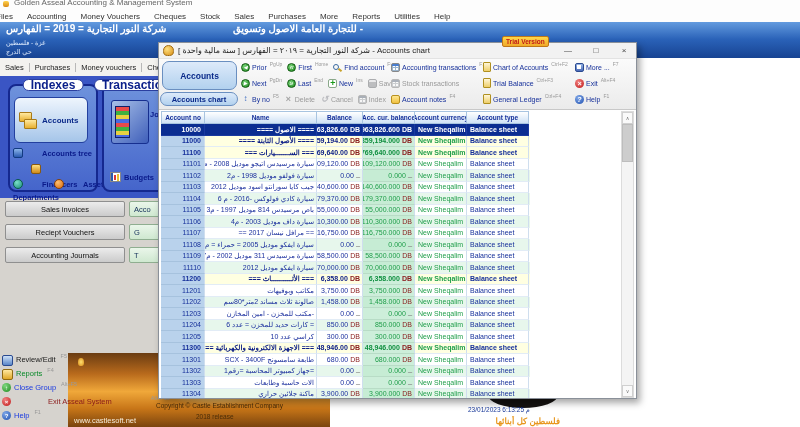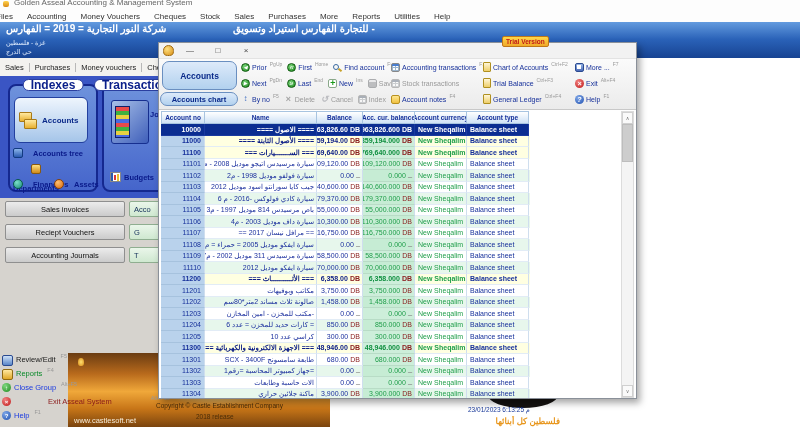--- a/index.html
+++ b/index.html
@@ -23,21 +23,21 @@
   .grpbox{position:absolute;border:2px solid #15288f;border-radius:8px;background:linear-gradient(#6e92dc,#4565cb);}
   #box-indexes{left:8px;top:8px;width:86px;height:104px;}
   #box-trans{left:102px;top:8px;width:70px;height:104px;}
   .grppill{position:absolute;top:-7px;left:50%;transform:translateX(-50%);background:#fff;border:1px solid #2a3fa0;border-radius:7px;padding:0 7px;font-size:12px;font-weight:bold;color:#0a1f8a;white-space:nowrap;line-height:10px;}
   #btn-accounts-big{position:absolute;left:4px;top:11px;width:74px;height:46px;border:1px solid #23409f;border-radius:6px;background:linear-gradient(#eef5fd,#a5c5e9);display:flex;align-items:center;gap:4px;padding:0 3px;box-sizing:border-box;}
   .folders-ic{width:20px;height:20px;position:relative;flex:none;}
   .folders-ic::before,.folders-ic::after{content:"";position:absolute;width:11px;height:8px;background:linear-gradient(#ffe9a0,#e8b030);border:1px solid #a87a18;border-radius:1px;}
   .folders-ic::before{left:1px;top:2px;}
   .folders-ic::after{left:6px;top:9px;}
   #btn-accounts-big .lbl{font-size:8px;font-weight:bold;color:#0a2a8a;}
-  .idx-item{position:absolute;display:flex;align-items:center;gap:10px;font-size:7.5px;font-weight:bold;color:#0a1a8a;white-space:nowrap;}
+  .idx-item{position:absolute;display:flex;align-items:center;gap:19px;font-size:7.5px;font-weight:bold;color:#0a1a8a;white-space:nowrap;}
   .mini-ic{width:8px;height:8px;flex:none;border-radius:2px;}
   .mi-tree{background:linear-gradient(#8ab4ea,#2a5ab0);border:1px solid #123a80;}
   .mi-dept{background:linear-gradient(#ffdf80,#cf8a18);border:1px solid #8a5a10;}
   .mi-fin{background:radial-gradient(circle at 35% 30%,#7ae0c8,#1a8a7a);border:1px solid #0a5a4a;border-radius:50%;}
   .mi-assets{background:radial-gradient(circle at 35% 30%,#ffc070,#d86a10);border:1px solid #8a4208;border-radius:50%;}
   #journal-ic{position:absolute;left:7px;top:14px;width:36px;height:42px;background:linear-gradient(135deg,#a8c0e8,#3f5fba);border:1px solid #162f8f;border-radius:3px;}
   #journal-ic::before{content:"";position:absolute;left:3px;top:5px;width:13px;height:30px;
     background:repeating-linear-gradient(#e84a4a 0 4px,#40b040 4px 8px,#e8d040 8px 12px,#4a6ae0 12px 16px);border:1px solid #10206a;}
   #journal-lbl{position:absolute;left:46px;top:24px;font-size:7.5px;font-weight:bold;color:#0a1a8a;}
   #budgets-item{position:absolute;left:6px;top:86px;display:flex;align-items:center;gap:3px;font-size:7.5px;font-weight:bold;color:#0a1a8a;}
@@ -159,21 +159,21 @@
       <span class="menu-item">Stock</span>
       <span class="menu-item">Sales</span>
       <span class="menu-item">Purchases</span>
       <span class="menu-item">More</span>
       <span class="menu-item">Reports</span>
       <span class="menu-item">Utilities</span>
       <span class="menu-item">Help</span>
     </div>
   <div id="bluebar">
     <span id="hdr-company">شركة النور التجارية = 2019 = الفهارس</span>
-    <span id="hdr-tagline">- للتجارة الفهارس استيراد وتسويق</span>
+    <span id="hdr-tagline">- للتجارة العامة الاصول وتسويق</span>
     <span id="hdr-city">غزة - فلسطين</span>
     <span id="hdr-district">حي الدرج</span>
   </div>
   <div id="graybg"></div>
   <div id="tabstrip">
       <span class="bgtab">Sales</span>
       <span class="bgtab">Purchases</span>
       <span class="bgtab">Money vouchers</span>
       <span class="bgtab">Cheques</span>
     </div>
@@ -259,20 +259,21 @@
     </div>
 
   <div id="logo-ellipse"></div>
   <span id="datetime">23/01/2023 6:13:25 م</span>
   <span id="orange-note">فلسطين كل أبنائها</span>
   <span id="trial">Trial Version</span>
 
   <div id="win">
     <div id="win-titlebar">
       <span id="bell-icon"></span>
+      <span id="win-title">Accounts chart - شركة النور التجارية = ٢٠١٩ = الفهارس [ سنة مالية واحدة ]</span>
       <span class="wbtn">—</span>
       <span class="wbtn">□</span>
       <span class="wbtn">×</span>
     </div>
     <div id="toolbar">
       <div id="tab-accounts" class="wtab">Accounts</div>
       <div id="tab-accounts-chart" class="wtab">Accounts chart</div>
     <div class="tb-row" style="top: 0px;">
           <div class="tb-sec" style="width: 150px;">
             <span class="tbtn">

